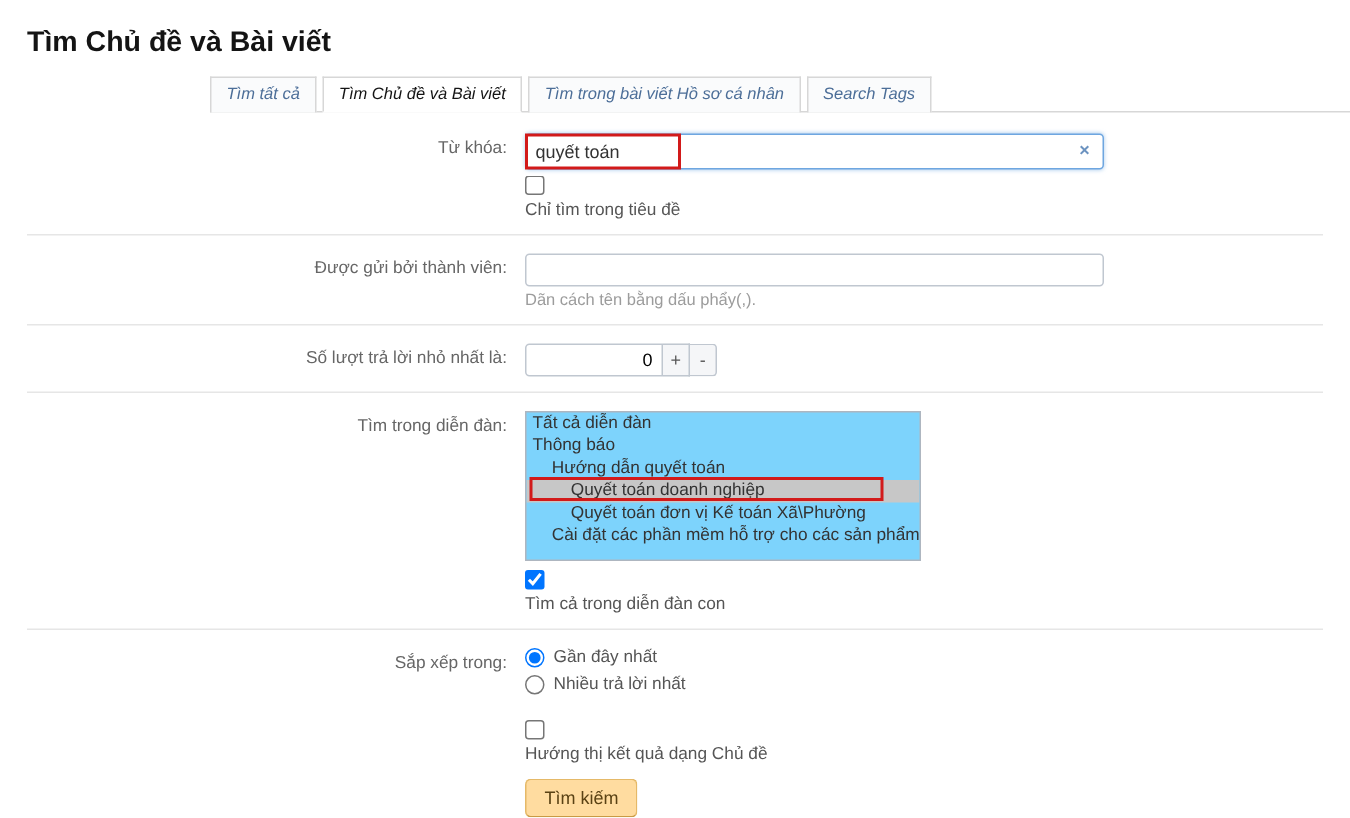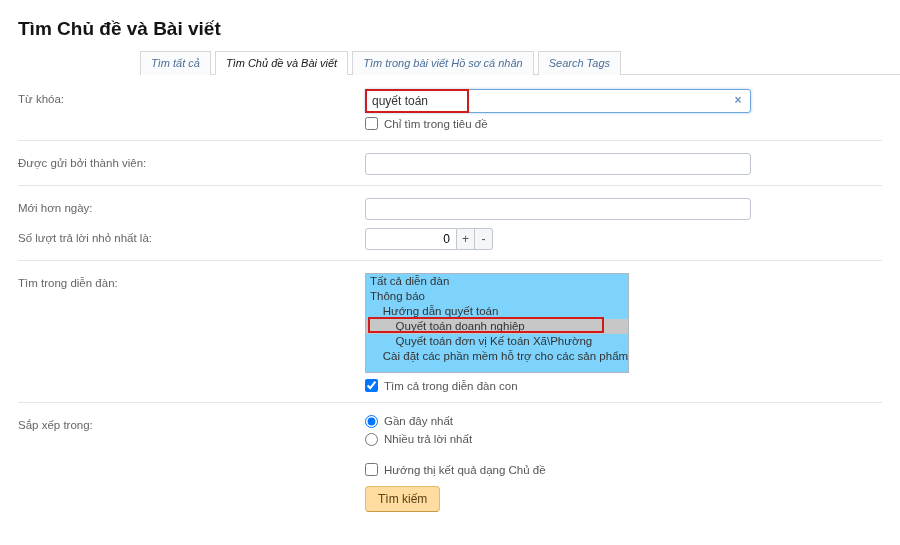--- a/index.html
+++ b/index.html
@@ -46,21 +46,22 @@
     margin: 0 18px 0 18px;
     padding-top: 14px;
   }
   .row {
     display: flex;
     align-items: flex-start;
     margin-bottom: 8px;
   }
   .label-col {
     width: 320px;
-    padding-right: 27px;
+    text-align: right;
+    padding-right: 12px;
     padding-top: 4px;
     color: #666;
     font-size: 11.5px;
   }
   .field-col {
     flex: 1;
     max-width: 400px;
   }
   .hr-row {
     border: none;
@@ -113,22 +114,23 @@
     height: 24px;
     border: 2px solid #d21a1a;
     pointer-events: none;
     box-sizing: border-box;
   }
   .chk-line {
     margin-top: 4px;
     font-size: 11.5px;
     color: #555;
     display: flex;
-    align-items: flex-end;
+    align-items: flex-start;
     gap: 4px;
+    flex-direction: column;
   }
   .chk-line input[type="checkbox"] {
     margin: 0 2px 0 0;
   }
   .hint {
     color: #9c9c9c;
     font-size: 11px;
     margin-top: 3px;
   }
   .num-wrap {
@@ -241,31 +243,26 @@
       </label>
     </div>
   </div>
 
   <hr class="hr-row">
 
   <div class="row">
     <div class="label-col">Được gửi bởi thành viên:</div>
     <div class="field-col">
       <input class="text-input" type="text" value="" style="">
+      <div class="hint">Dãn cách tên bằng dấu phẩy(,).</div>
     </div>
   </div>
 
   <hr class="hr-row">
 
-  <div class="row">
-    <div class="label-col">Mới hơn ngày:</div>
-    <div class="field-col">
-      <input class="text-input" type="text" value="" style="">
-    </div>
-  </div>
 
   <div class="row">
     <div class="label-col">Số lượt trả lời nhỏ nhất là:</div>
     <div class="field-col">
       <div class="num-wrap">
         <input class="num-input" type="text" value="0" style="">
         <button class="step-btn">+</button>
         <button class="step-btn" style="border-radius:0 3px 3px 0;">-</button>
       </div>
     </div>

